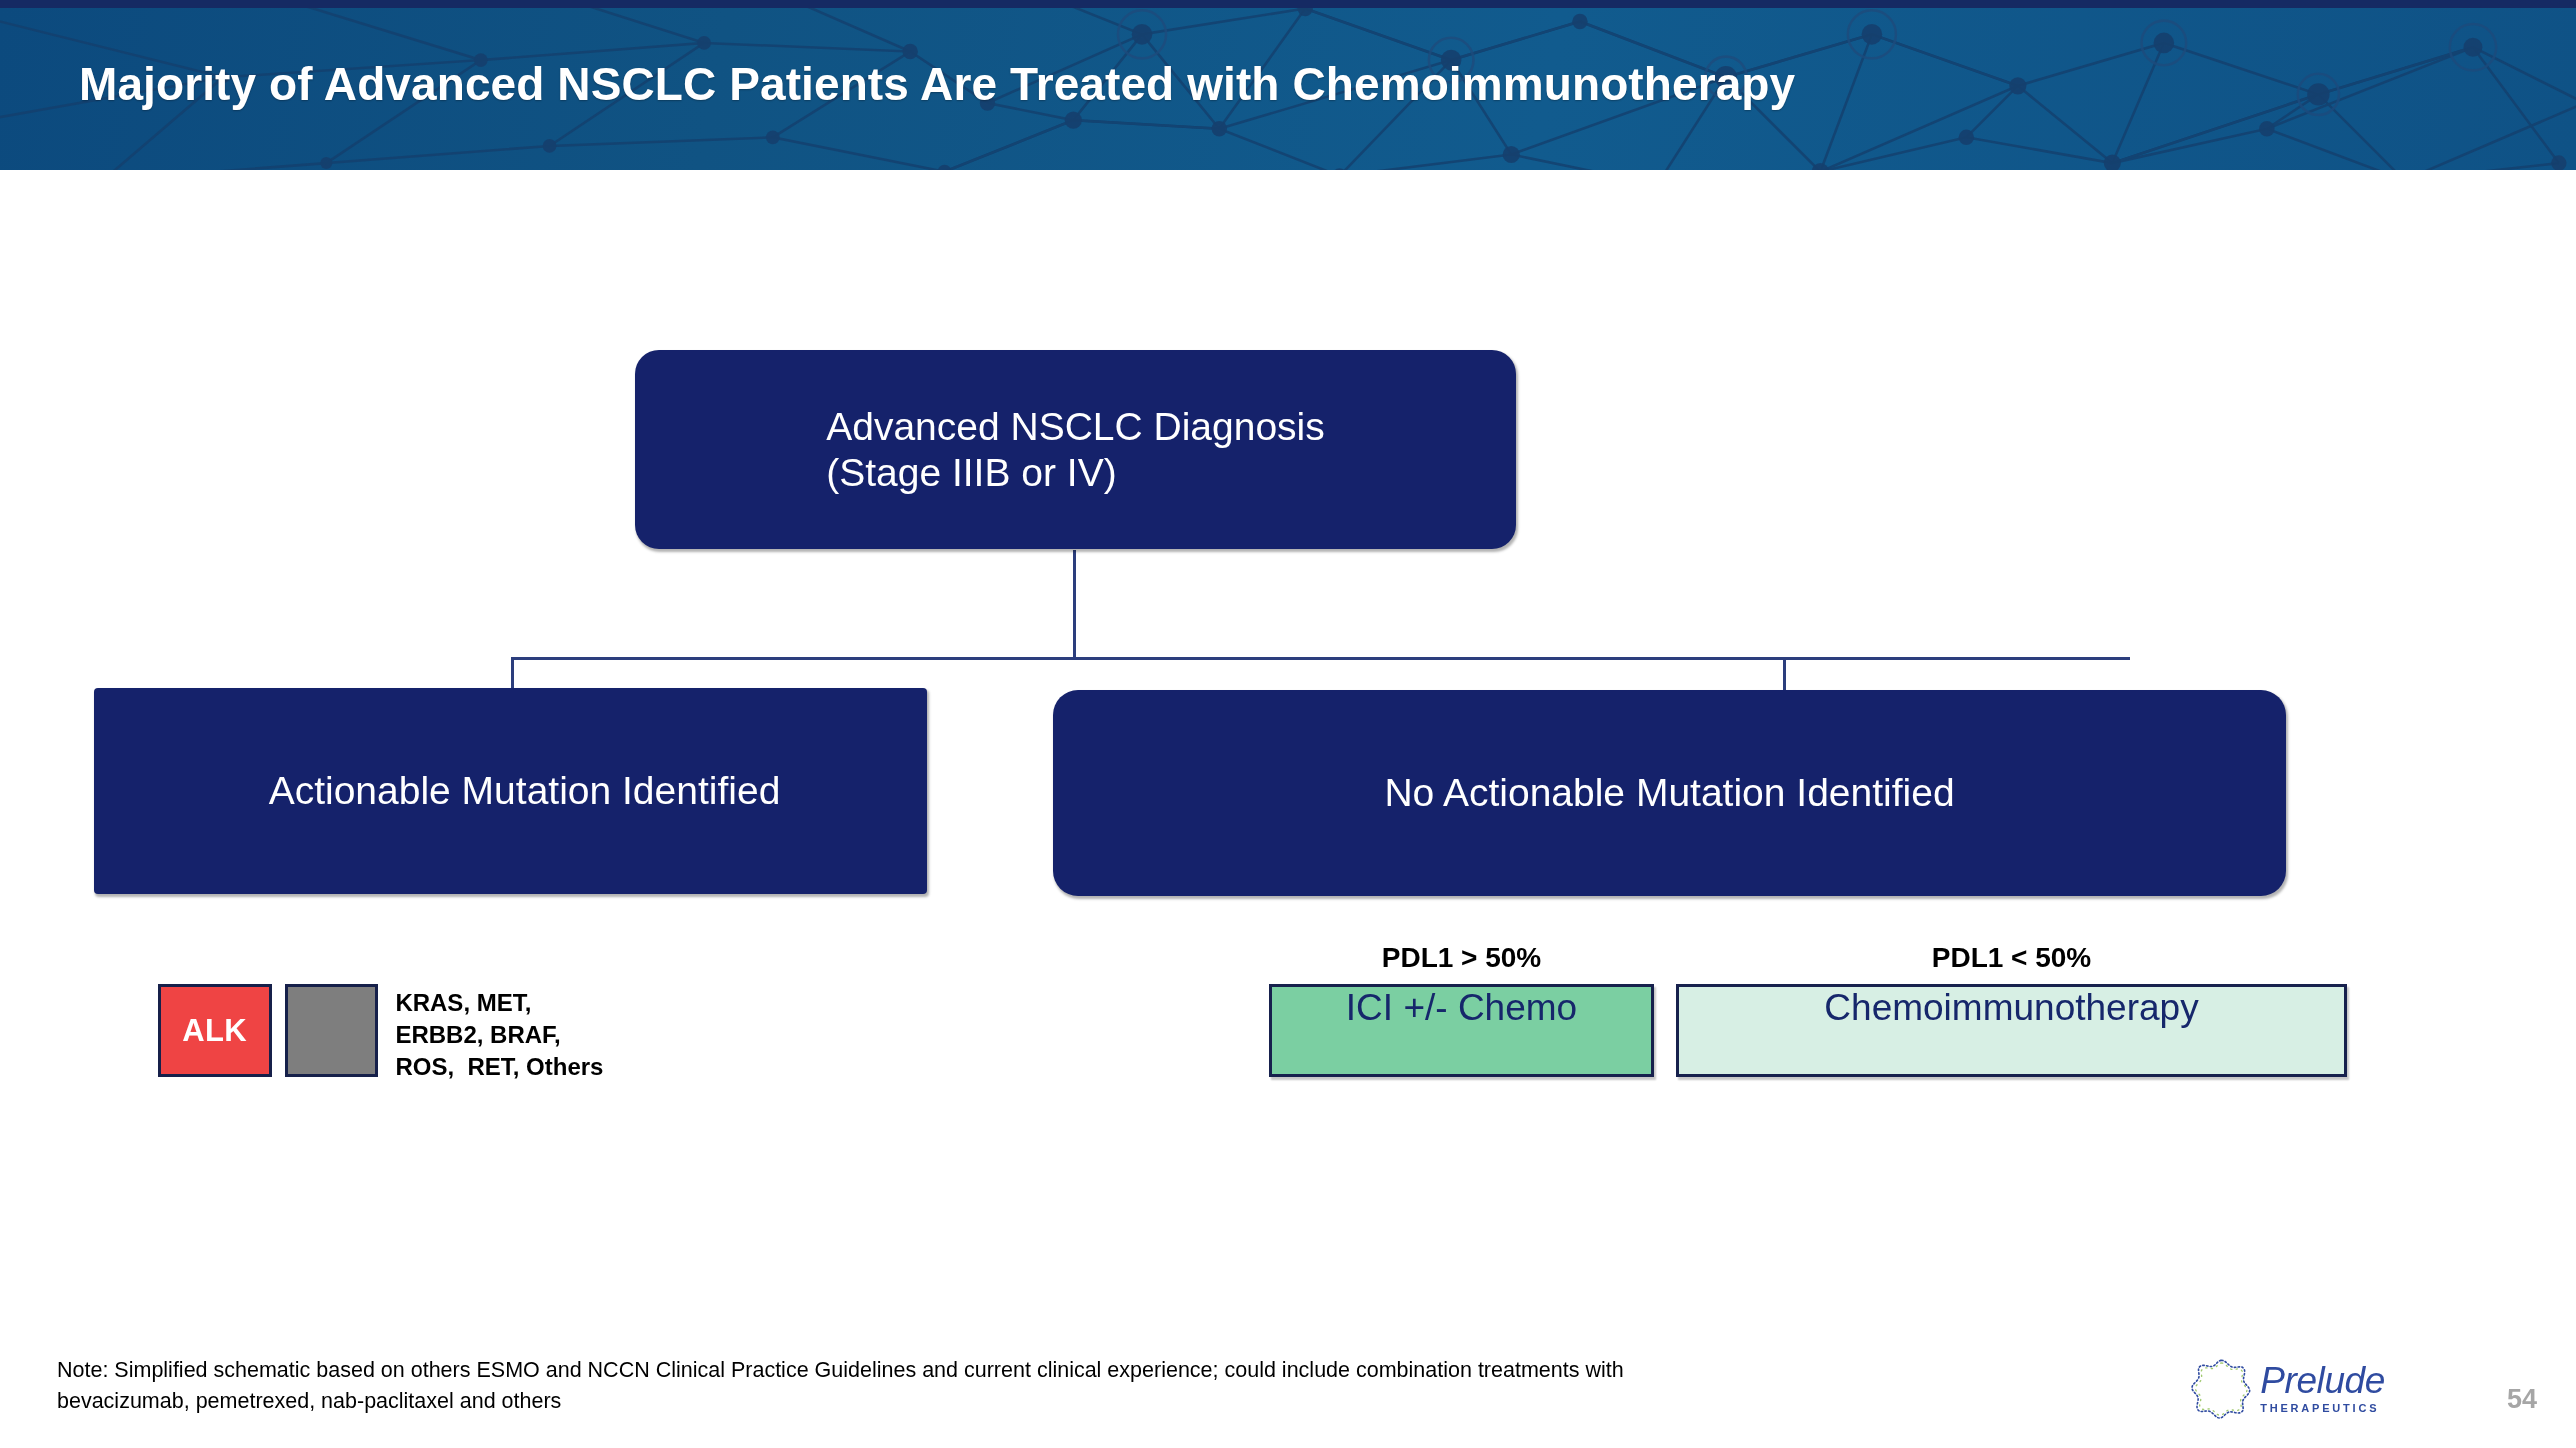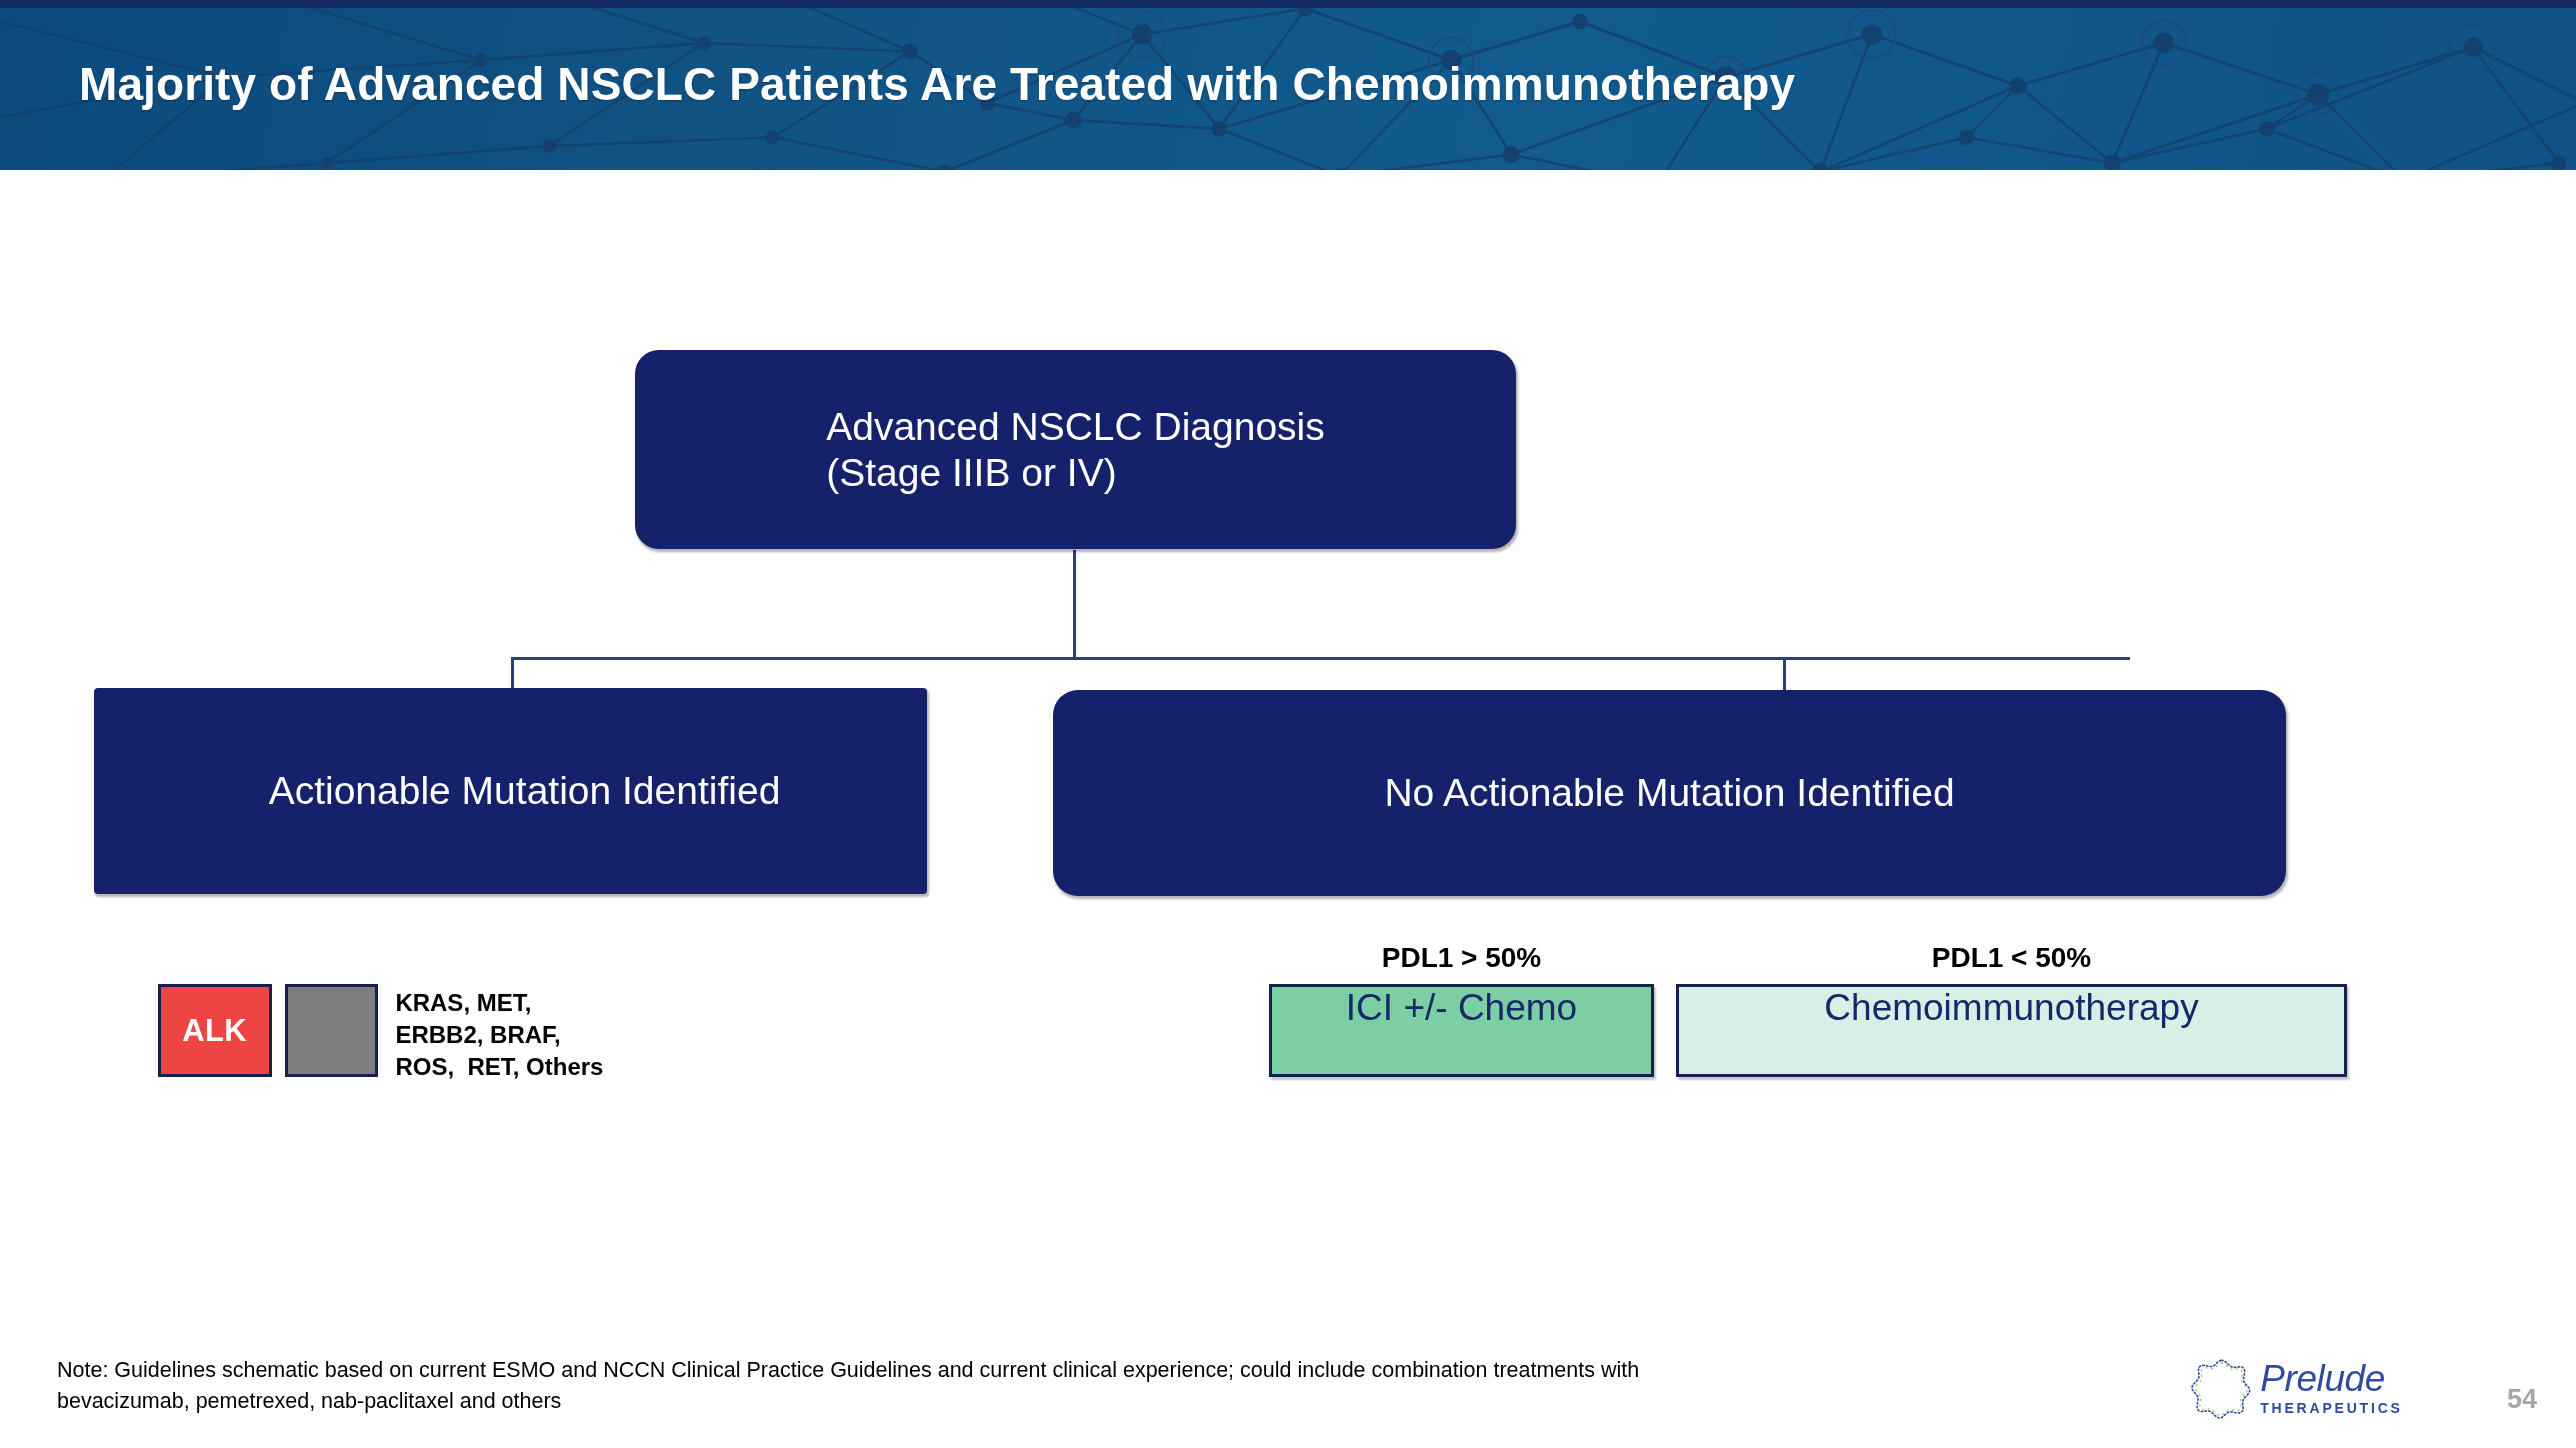--- a/index.html
+++ b/index.html
@@ -194,21 +194,21 @@
     justify-content: center;
   }
   .logo-word {
     font-size: 37px;
     color: #2f4ba0;
     line-height: 0.96;
     letter-spacing: -0.4px;
     font-style: italic;
   }
   .logo-sub {
-    font-size: 14px;
+    font-size: 11px;
     font-weight: bold;
     color: #2f4ba0;
     letter-spacing: 2.8px;
     margin-top: 2.6px;
   }
   .page-num {
     position: absolute;
     left: 2507px;
     top: 1384px;
     font-size: 27px;
@@ -318,21 +318,21 @@
 <div class="tx-box" id="tx-ici">
   <span>ICI +/- Chemo</span>
 </div>
 
 <div class="pdl1-label" id="pdl1-low-label">PDL1 &lt; 50%</div>
 <div class="tx-box" id="tx-chemoimmuno">
   <span>Chemoimmunotherapy</span>
 </div>
 
 <div class="footnote">
-  <span class="fn-line">Note:  Guidelines schematic based on current ESMO and NCCN Clinical Practice Guidelines and current clinical experience; could include combination treatments with</span>
+  <span class="fn-line">Note:  Simplified schematic based on others ESMO and NCCN Clinical Practice Guidelines and current clinical experience; could include combination treatments with</span>
   <span class="fn-line">bevacizumab, pemetrexed, nab-paclitaxel and others</span>
 </div>
 
 <div class="logo-wrap">
   <svg class="logo-mark" viewBox="0 0 100 100">
     <g fill="none" stroke="#2f4ba0" stroke-width="2.4" stroke-linecap="round" stroke-dasharray="2.2 3.4">
       <path d="M50 8
                C 57 8 60 16 66 18
                C 72 20 79 15 83 20
                C 87 25 82 32 83 38

